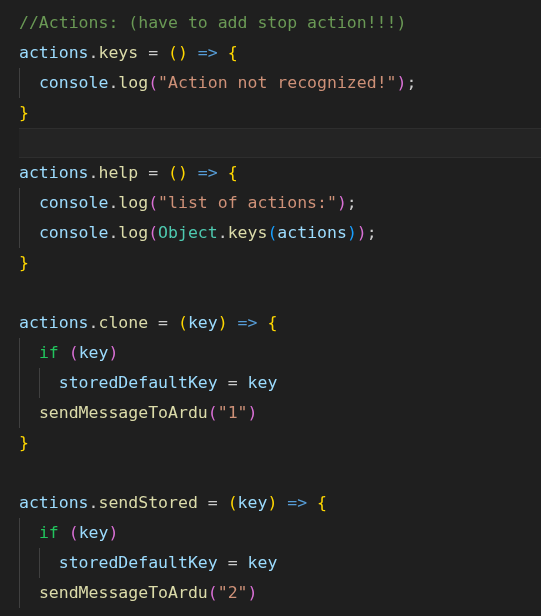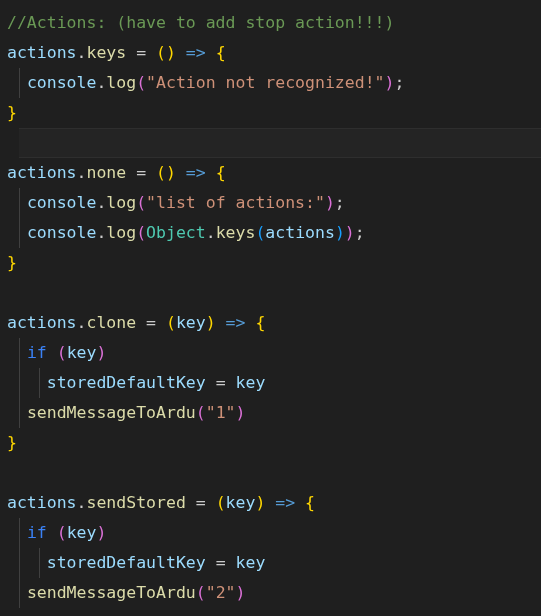--- a/index.html
+++ b/index.html
@@ -23,21 +23,21 @@
     position: absolute;
     left: 0;
     top: 8px;
     right: 0;
   }
   .line {
     position: relative;
     height: 30px;
     line-height: 30px;
     white-space: pre;
-    padding-left: 7px;
+    padding-left: 19px;
     box-sizing: border-box;
   }
   .line.current {
     background: #242424;
     border-top: 1px solid #2e2e2e;
     border-bottom: 1px solid #2e2e2e;
     margin-left: 19px;
     padding-left: 0px;
     width: 522px;
     box-sizing: border-box;
@@ -52,38 +52,38 @@
   }
   .g1 { left: 19px; }
   .g2 { left: 39px; }
 
   
   .t-comment  { color: #6a9955; }
   .t-var      { color: #9cdcfe; margin-top: 20px; }
   .t-plain    { color: #cccccc; }
   .t-func     { color: #dcdcaa; }
   .t-string   { color: #ce9178; }
-  .t-keyword  { color: #3b82f6; }
+  .t-keyword  { color: #22c55e; }
   .t-operator { color: #569cd6; }
   .t-class    { color: #4ec9b0; text-align: center; }
   .b1         { color: #ffd700; }
   .b2         { color: #da70d6; }
   .b3         { color: #179fff; }
 </style>
 </head>
 <body>
 
 <div id="editor">
   <div class="code-area">
       <div class="line"><span class="t-comment">//Actions: (have to add stop action!!!)</span></div>
       <div class="line"><span class="t-var">actions</span><span class="t-plain">.</span><span class="t-func">keys</span><span class="t-plain"> </span><span class="t-plain">=</span><span class="t-plain"> </span><span class="b1">(</span><span class="b1">)</span><span class="t-plain"> </span><span class="t-operator">=&gt;</span><span class="t-plain"> </span><span class="b1">{</span></div>
       <div class="line"><span class="guide g1"></span><span class="t-plain">  </span><span class="t-var">console</span><span class="t-plain">.</span><span class="t-func">log</span><span class="b2">(</span><span class="t-string">"Action not recognized!"</span><span class="b2">)</span><span class="t-plain">;</span></div>
       <div class="line"><span class="b1">}</span></div>
       <div class="line current">&nbsp;</div>
-      <div class="line"><span class="t-var">actions</span><span class="t-plain">.</span><span class="t-func">none</span><span class="t-plain"> </span><span class="t-plain">=</span><span class="t-plain"> </span><span class="b1">(</span><span class="b1">)</span><span class="t-plain"> </span><span class="t-operator">=&gt;</span><span class="t-plain"> </span><span class="b1">{</span></div>
+      <div class="line"><span class="t-var">actions</span><span class="t-plain">.</span><span class="t-func">help</span><span class="t-plain"> </span><span class="t-plain">=</span><span class="t-plain"> </span><span class="b1">(</span><span class="b1">)</span><span class="t-plain"> </span><span class="t-operator">=&gt;</span><span class="t-plain"> </span><span class="b1">{</span></div>
       <div class="line"><span class="guide g1"></span><span class="t-plain">  </span><span class="t-var">console</span><span class="t-plain">.</span><span class="t-func">log</span><span class="b2">(</span><span class="t-string">"list of actions:"</span><span class="b2">)</span><span class="t-plain">;</span></div>
       <div class="line"><span class="guide g1"></span><span class="t-plain">  </span><span class="t-var">console</span><span class="t-plain">.</span><span class="t-func">log</span><span class="b2">(</span><span class="t-class">Object</span><span class="t-plain">.</span><span class="t-func">keys</span><span class="b3">(</span><span class="t-var">actions</span><span class="b3">)</span><span class="b2">)</span><span class="t-plain">;</span></div>
       <div class="line"><span class="b1">}</span></div>
       <div class="line">&nbsp;</div>
       <div class="line"><span class="t-var">actions</span><span class="t-plain">.</span><span class="t-func">clone</span><span class="t-plain"> </span><span class="t-plain">=</span><span class="t-plain"> </span><span class="b1">(</span><span class="t-var">key</span><span class="b1">)</span><span class="t-plain"> </span><span class="t-operator">=&gt;</span><span class="t-plain"> </span><span class="b1">{</span></div>
       <div class="line"><span class="guide g1"></span><span class="t-plain">  </span><span class="t-keyword">if</span><span class="t-plain"> </span><span class="b2">(</span><span class="t-var">key</span><span class="b2">)</span></div>
       <div class="line"><span class="guide g1"></span><span class="guide g2"></span><span class="t-plain">    </span><span class="t-var">storedDefaultKey</span><span class="t-plain"> </span><span class="t-plain">=</span><span class="t-plain"> </span><span class="t-var">key</span></div>
       <div class="line"><span class="guide g1"></span><span class="t-plain">  </span><span class="t-func">sendMessageToArdu</span><span class="b2">(</span><span class="t-string">"1"</span><span class="b2">)</span></div>
       <div class="line"><span class="b1">}</span></div>
       <div class="line">&nbsp;</div>

